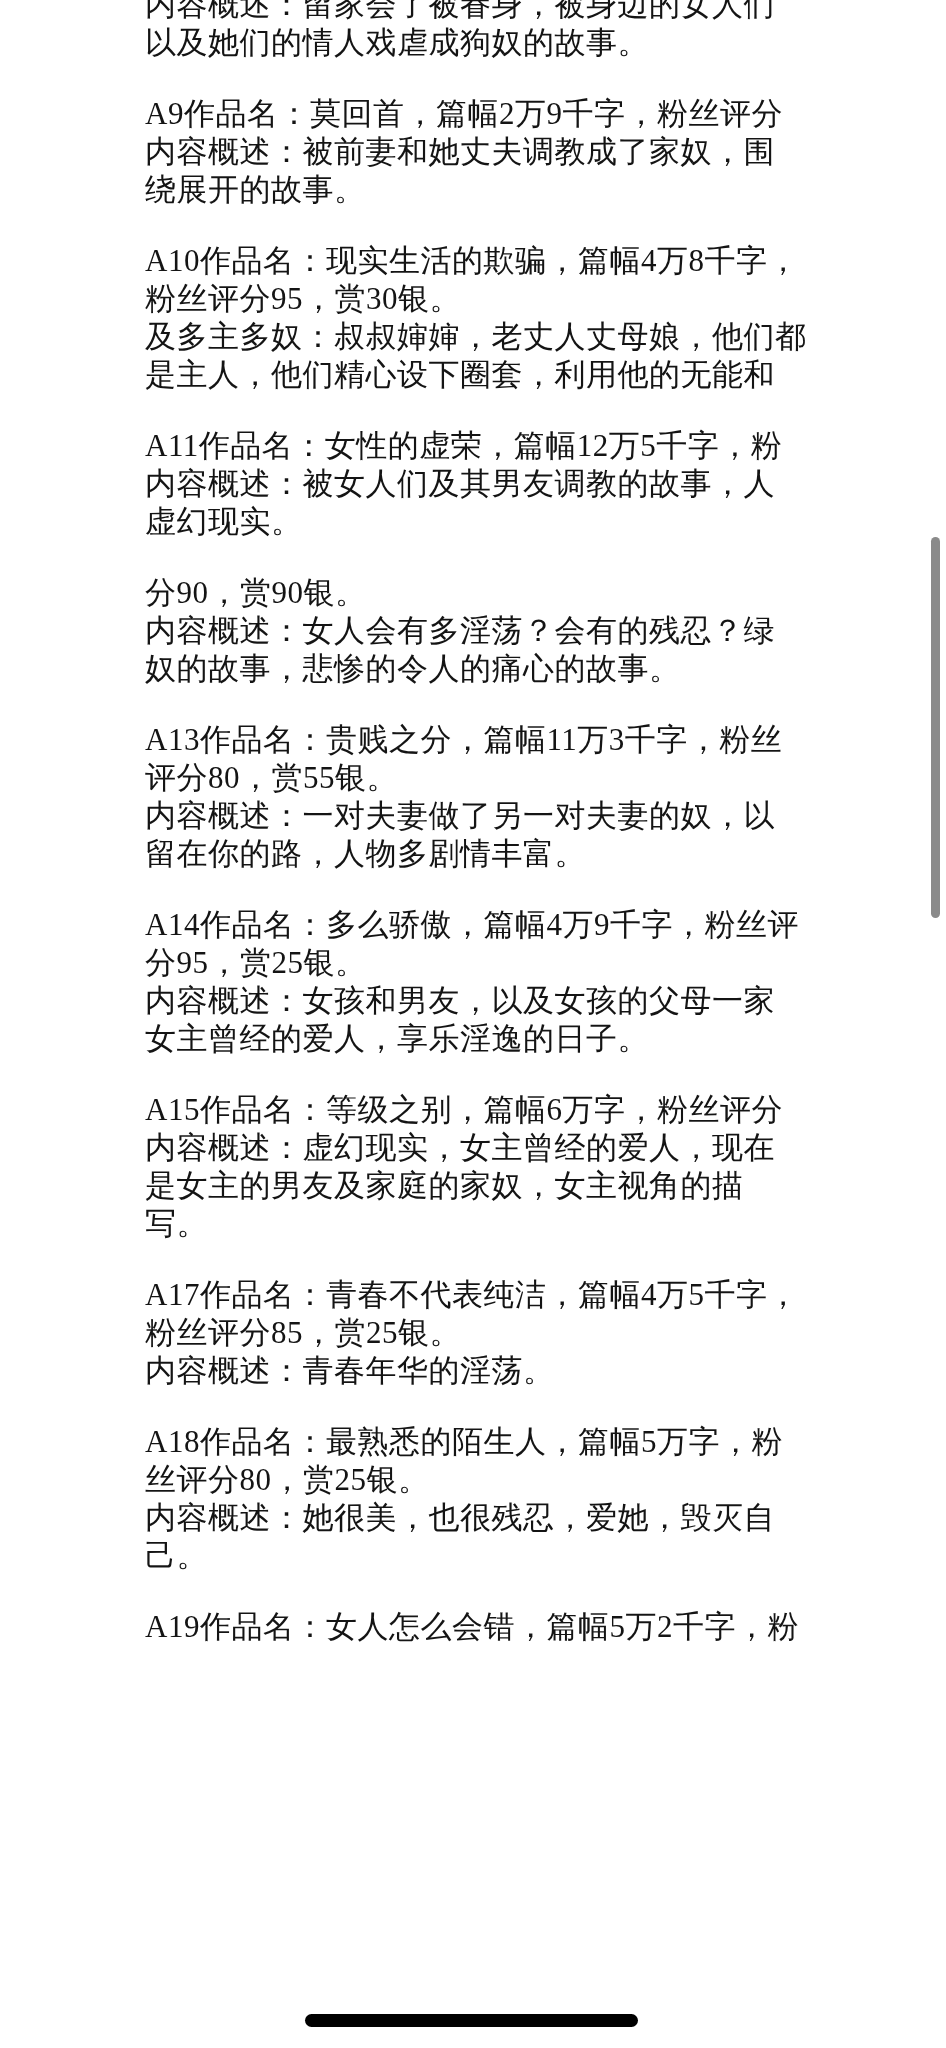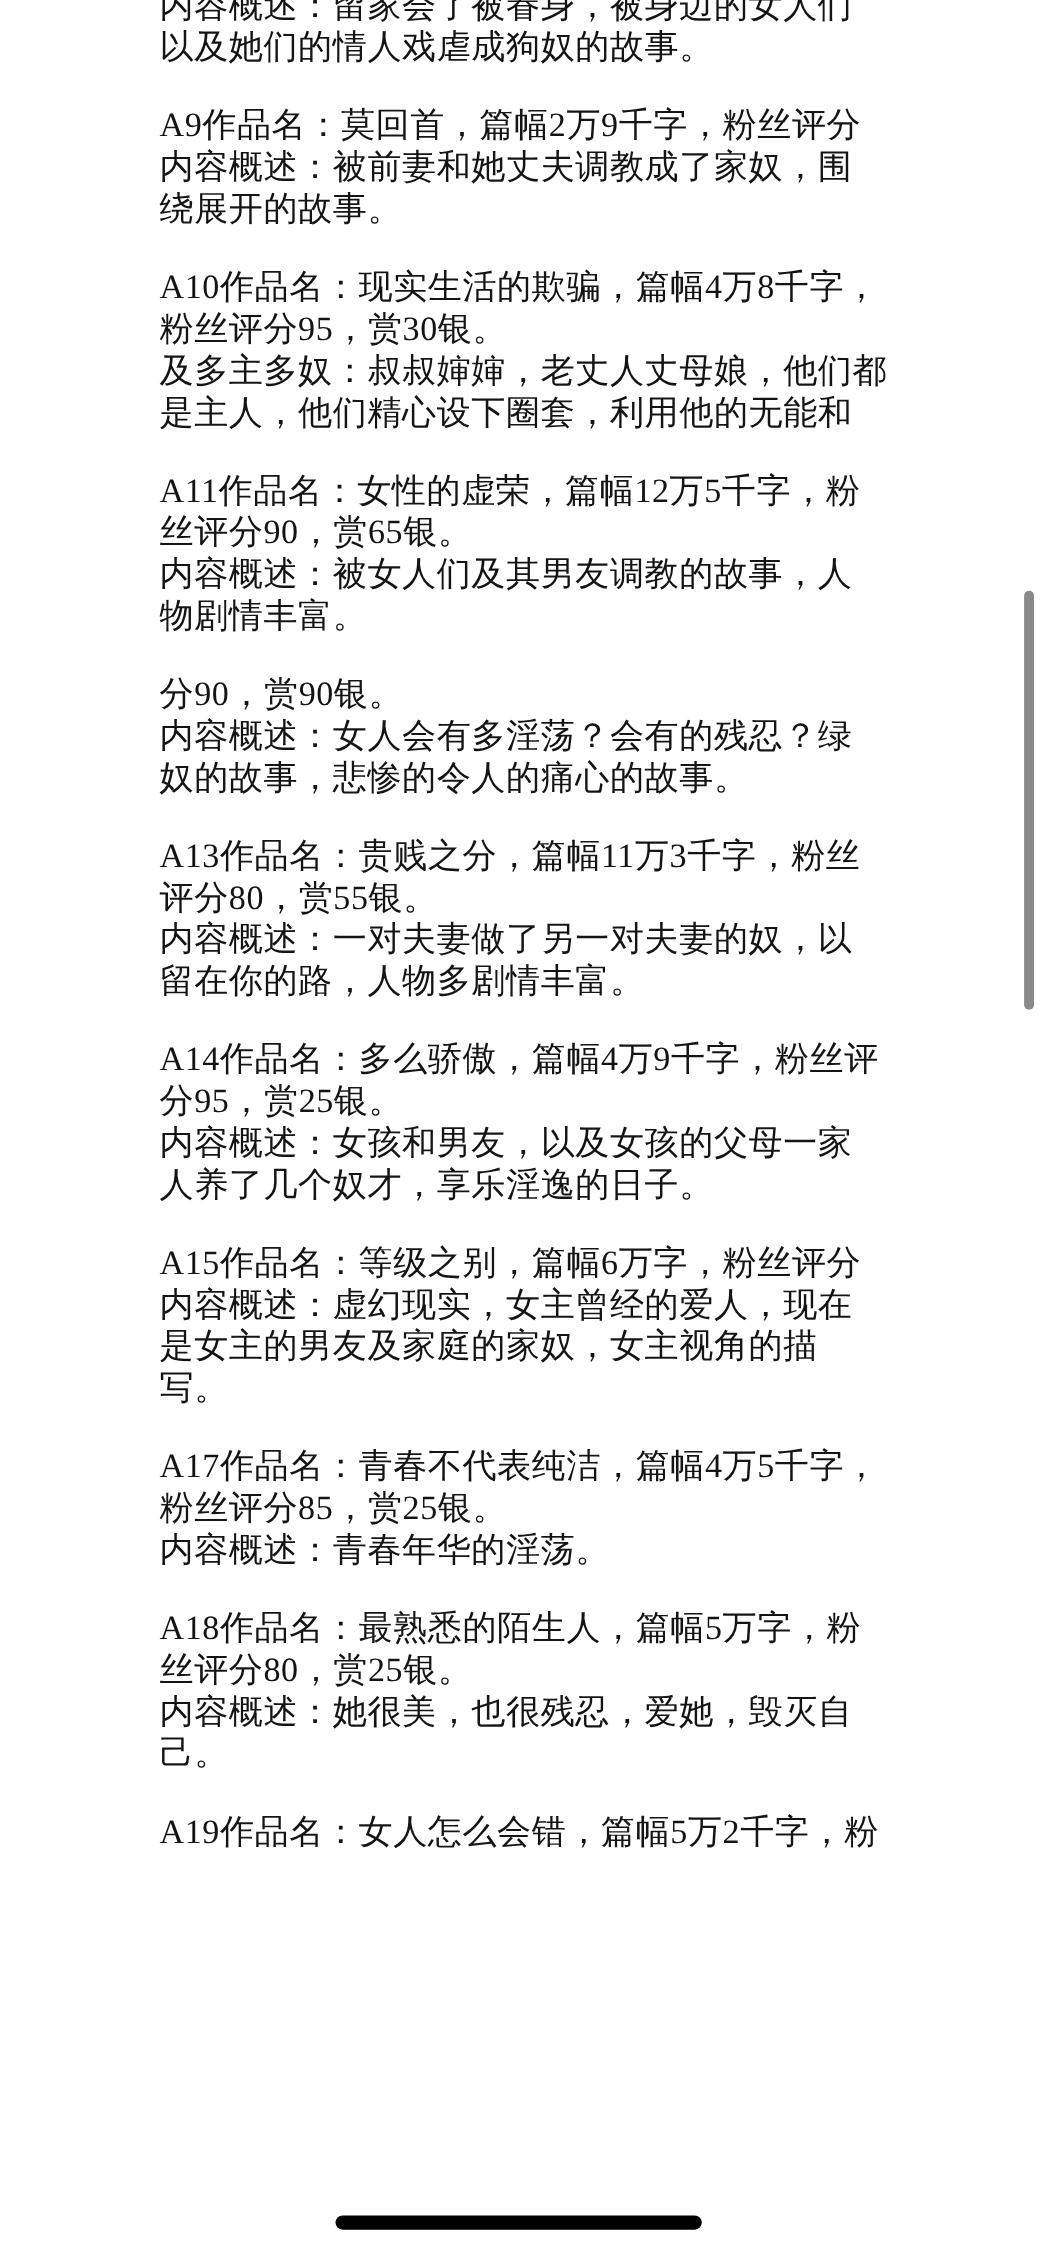--- a/index.html
+++ b/index.html
@@ -65,40 +65,39 @@
       <div class="work-line">绕展开的故事。</div>
     </div>
     <div class="work-entry">
       <div class="work-line">A10作品名：现实生活的欺骗，篇幅4万8千字，</div>
       <div class="work-line">粉丝评分95，赏30银。</div>
       <div class="work-line">及多主多奴：叔叔婶婶，老丈人丈母娘，他们都</div>
       <div class="work-line">是主人，他们精心设下圈套，利用他的无能和</div>
     </div>
     <div class="work-entry">
       <div class="work-line">A11作品名：女性的虚荣，篇幅12万5千字，粉</div>
-      <div class="work-line">丝评分90，赏65银。</div>
       <div class="work-line">内容概述：被女人们及其男友调教的故事，人</div>
-      <div class="work-line">物剧情丰富。</div>
+      <div class="work-line">虚幻现实。</div>
     </div>
     <div class="work-entry">
       <div class="work-line">分90，赏90银。</div>
       <div class="work-line">内容概述：女人会有多淫荡？会有的残忍？绿</div>
       <div class="work-line">奴的故事，悲惨的令人的痛心的故事。</div>
     </div>
     <div class="work-entry">
       <div class="work-line">A13作品名：贵贱之分，篇幅11万3千字，粉丝</div>
       <div class="work-line">评分80，赏55银。</div>
       <div class="work-line">内容概述：一对夫妻做了另一对夫妻的奴，以</div>
       <div class="work-line">留在你的路，人物多剧情丰富。</div>
     </div>
     <div class="work-entry">
       <div class="work-line">A14作品名：多么骄傲，篇幅4万9千字，粉丝评</div>
       <div class="work-line">分95，赏25银。</div>
       <div class="work-line">内容概述：女孩和男友，以及女孩的父母一家</div>
-      <div class="work-line">人养了几个奴才，享乐淫逸的日子。</div>
+      <div class="work-line">女主曾经的爱人，享乐淫逸的日子。</div>
     </div>
     <div class="work-entry">
       <div class="work-line">A15作品名：等级之别，篇幅6万字，粉丝评分</div>
       <div class="work-line">内容概述：虚幻现实，女主曾经的爱人，现在</div>
       <div class="work-line">是女主的男友及家庭的家奴，女主视角的描</div>
       <div class="work-line">写。</div>
     </div>
     <div class="work-entry">
       <div class="work-line">A17作品名：青春不代表纯洁，篇幅4万5千字，</div>
       <div class="work-line">粉丝评分85，赏25银。</div>

